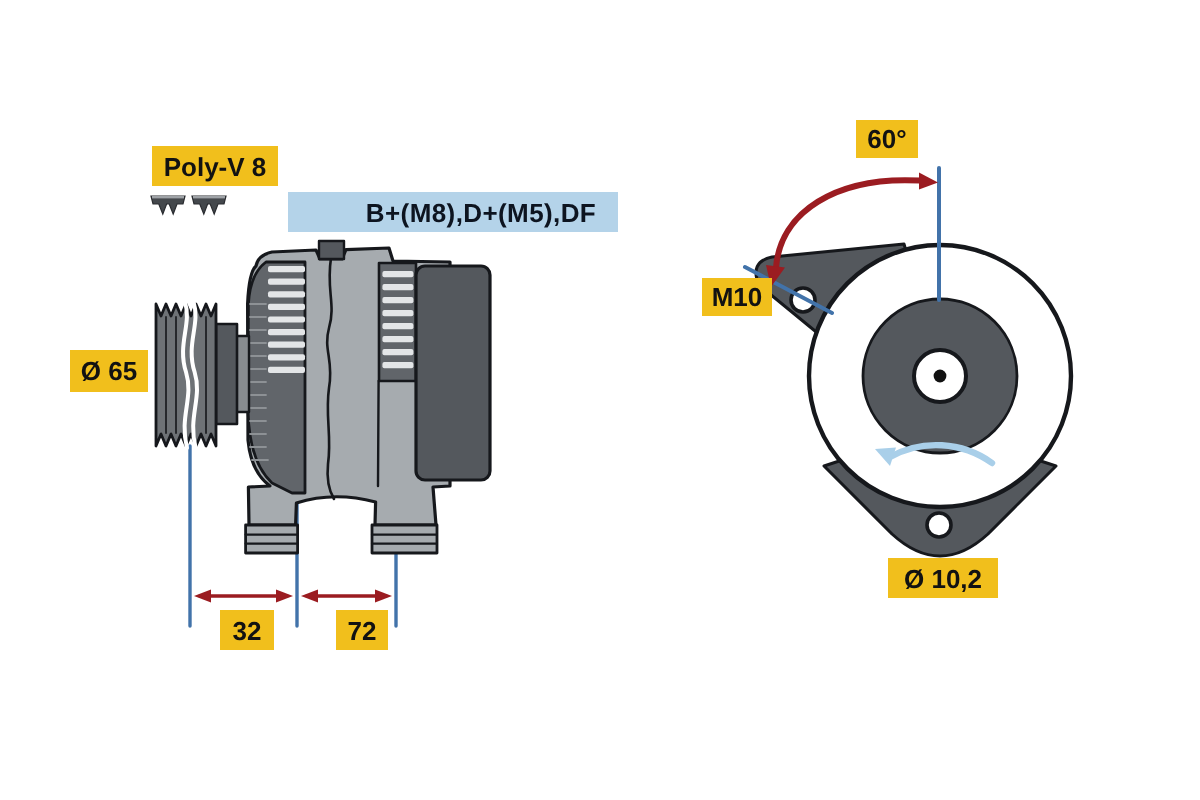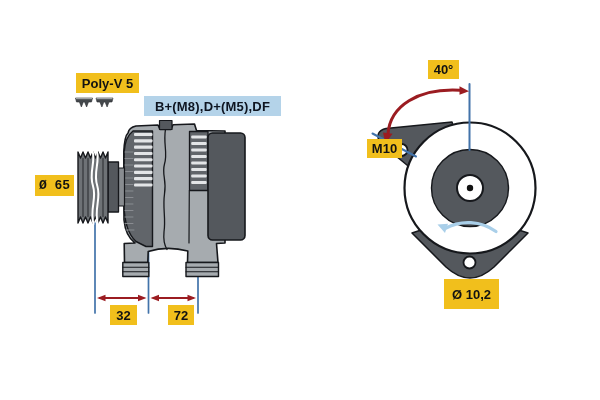--- a/index.html
+++ b/index.html
@@ -1,21 +1,21 @@
 <!DOCTYPE html>
 <html><head>
 <meta charset="utf-8">
 <style>
   html,body{margin:0;padding:0;background:#ffffff;}
   #stage{position:relative;width:600px;height:400px;background:#ffffff;overflow:hidden;
          font-family:"Liberation Sans",sans-serif;}
   #drawing{position:absolute;left:0;top:0;}
   .tag{position:absolute;display:flex;align-items:center;justify-content:center;
        font-weight:bold;font-size:13px;color:#121212;background:#f1bf1c;line-height:1;}
-  .tag.blue{background:#b4d3e9;color:#0d1420;font-size:13px;letter-spacing:0.2px;}
+  .tag.blue{background:#b4d3e9;color:#0d1420;font-size:13px;letter-spacing:0.2px;padding-left:28px;}
   .icon-wrap{position:absolute;}
 </style>
 </head>
 <body>
 
 <div id="stage">
 
   <svg id="drawing" width="600" height="400" viewBox="0 0 600 400">
 
     <g stroke-linejoin="round" stroke-linecap="round">
@@ -146,42 +146,42 @@
       </g>
 
       <g>
         <path d="M 388 134 C 390 106, 418 88, 460 90.3" fill="none" stroke="#9b1c21" stroke-width="3"></path>
         <polygon points="385.5,143.5 392.5,133.8 383,132.5" fill="#9b1c21"></polygon>
         <polygon points="469,91.3 459.5,86.3 459.5,94.8" fill="#9b1c21"></polygon>
       </g>
     </g>
   </svg>
 
-  <div class="tag" style="left:76px;top:73px;width:63px;height:20px;">Poly-V 5</div>
+  <div class="tag" style="left:76px;top:73px;width:63px;height:20px;">Poly-V 8</div>
 
   <div class="icon-wrap" style="left:75px;top:97px;width:40px;height:14px;">
     <svg width="40" height="14" viewBox="0 0 40 14">
       <g fill="#44484c" stroke="#2a2c30" stroke-width="0.6">
         <path d="M0.5 1 L17.5 1 L16.5 5 L13.5 5 L11.6 10 L9.6 5 L8.3 5 L6.4 10 L4.4 5 L1.5 5 Z"></path>
         <path d="M21 1 L38 1 L37 5 L34 5 L32.1 10 L30.1 5 L28.8 5 L26.9 10 L24.9 5 L22 5 Z"></path>
       </g>
       <g stroke="#9fa3a7" stroke-width="1.2">
         <line x1="1" y1="1.6" x2="17" y2="1.6"></line>
           <line x1="21.5" y1="1.6" x2="37.5" y2="1.6"></line>
       </g>
     </svg>
   </div>
 
   <div class="tag blue" style="left:144px;top:96px;width:137px;height:20px;">B+(M8),D+(M5),DF</div>
 
-  <div class="tag" style="left:35px;top:175px;width:39px;height:21px;font-family:Liberation Mono, monospace;">Ø 65</div>
+  <div class="tag" style="left:35px;top:175px;width:39px;height:21px;">Ø 65</div>
 
   <div class="tag" style="left:110px;top:305px;width:27px;height:20px;">32</div>
 
   <div class="tag" style="left:168px;top:305px;width:26px;height:20px;">72</div>
 
-  <div class="tag" style="left:428px;top:60px;width:31px;height:19px;">40°</div>
+  <div class="tag" style="left:428px;top:60px;width:31px;height:19px;">60°</div>
 
-  <div class="tag" style="left:351px;top:139px;width:35px;height:19px;margin-left:16px;">M10</div>
+  <div class="tag" style="left:351px;top:139px;width:35px;height:19px;">M10</div>
 
-  <div class="tag" style="left:444px;top:279px;width:55px;height:30px;">Ø 10,2</div>
+  <div class="tag" style="left:444px;top:279px;width:55px;height:20px;">Ø 10,2</div>
 
 </div>
 
 </body></html>

